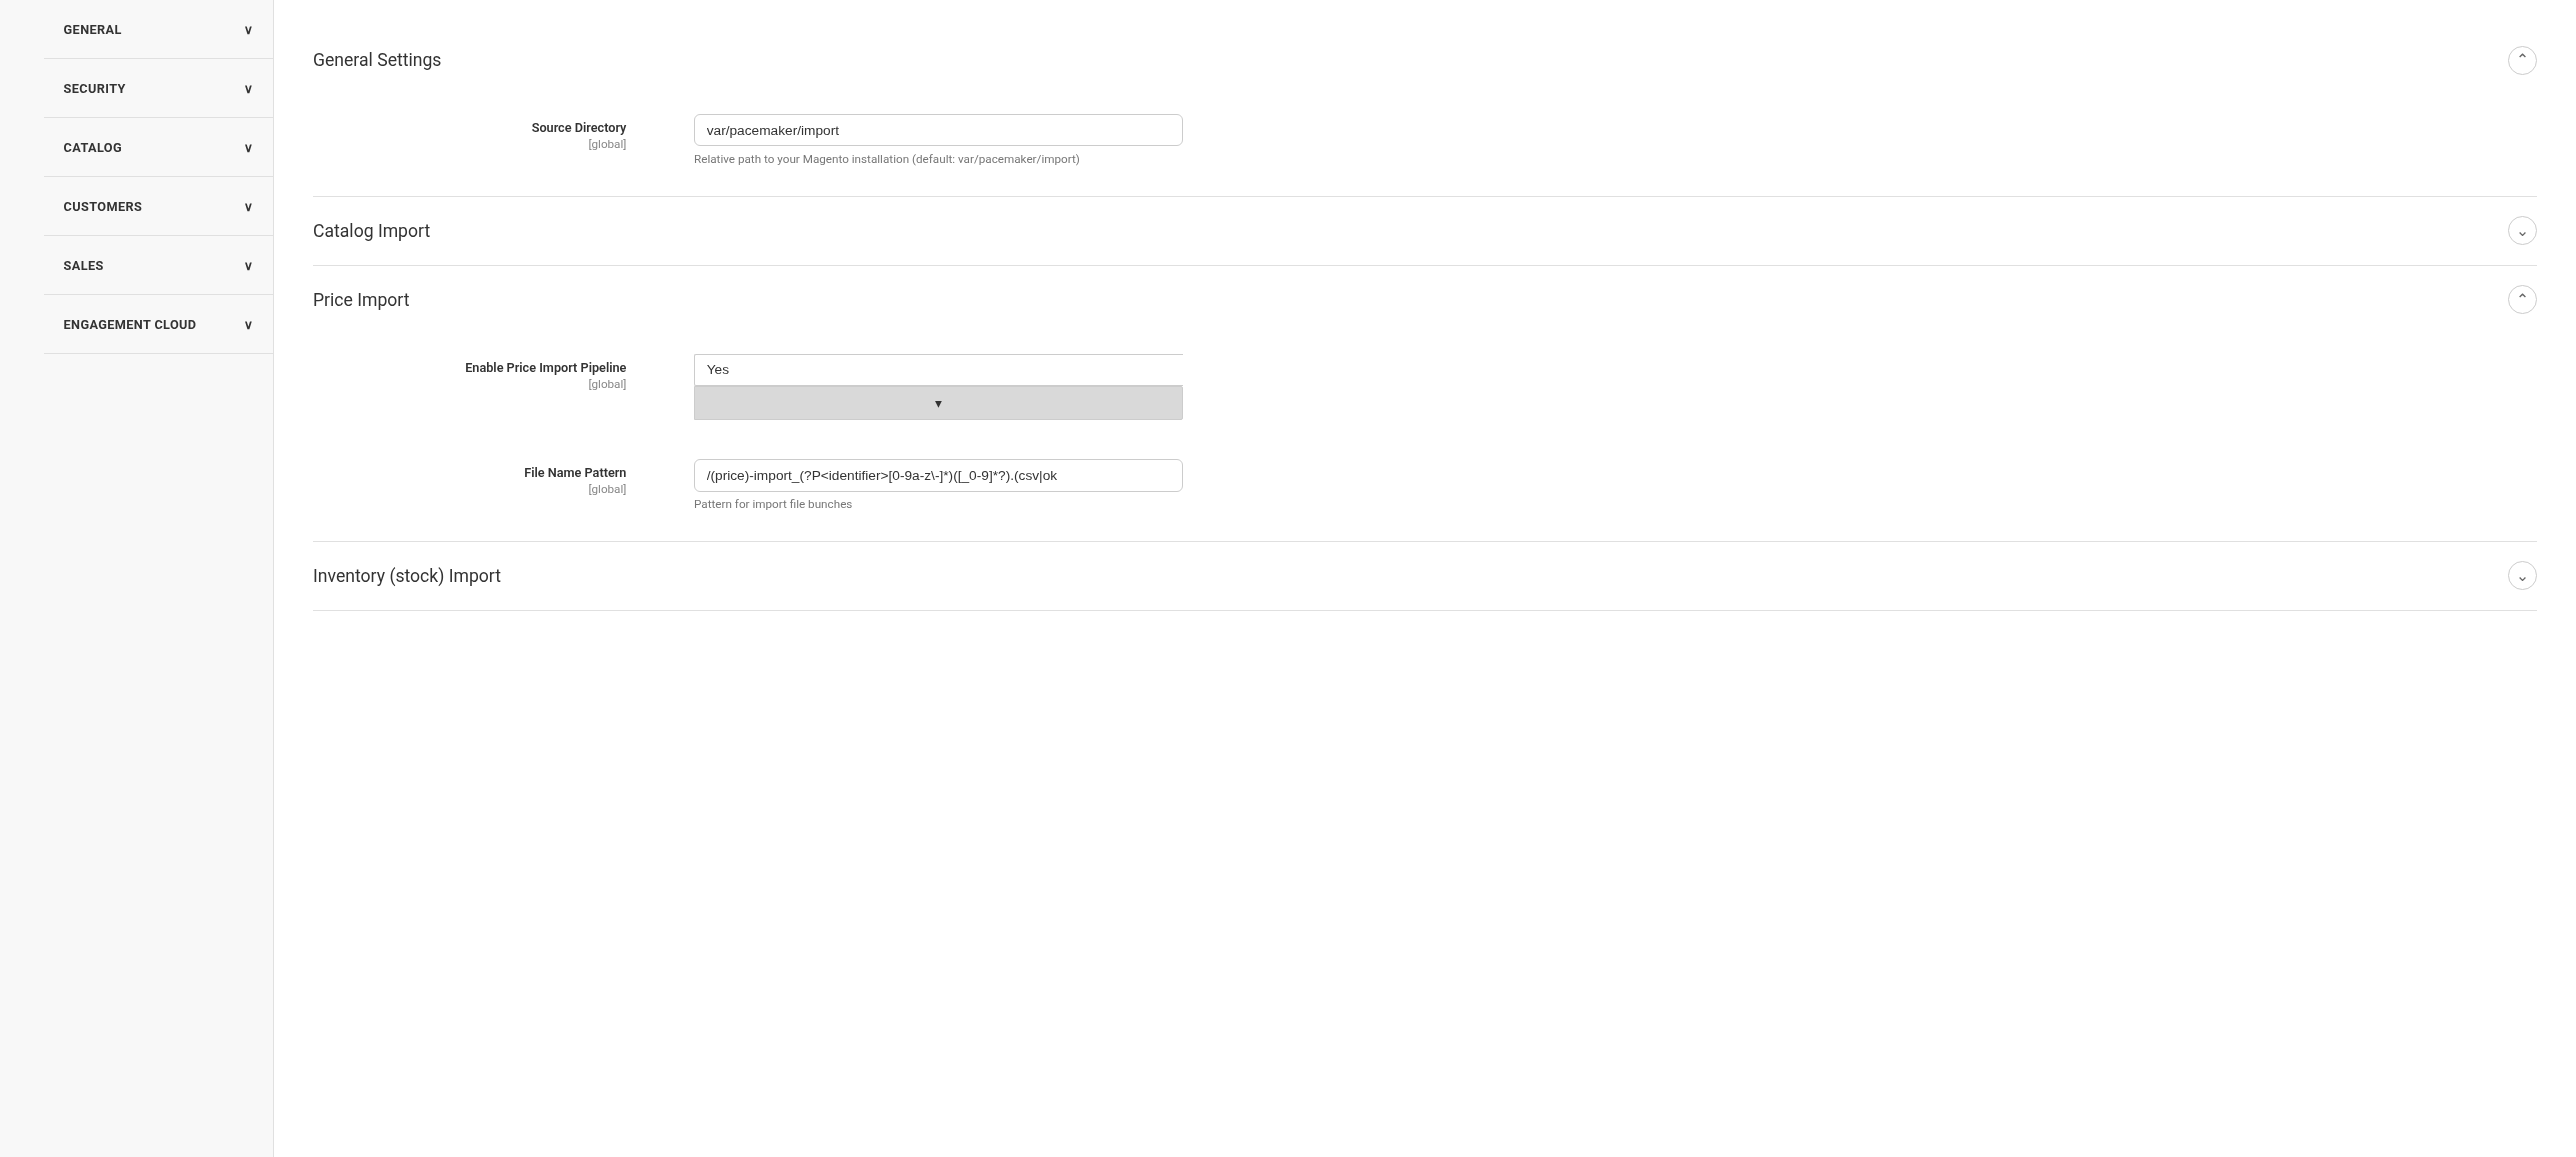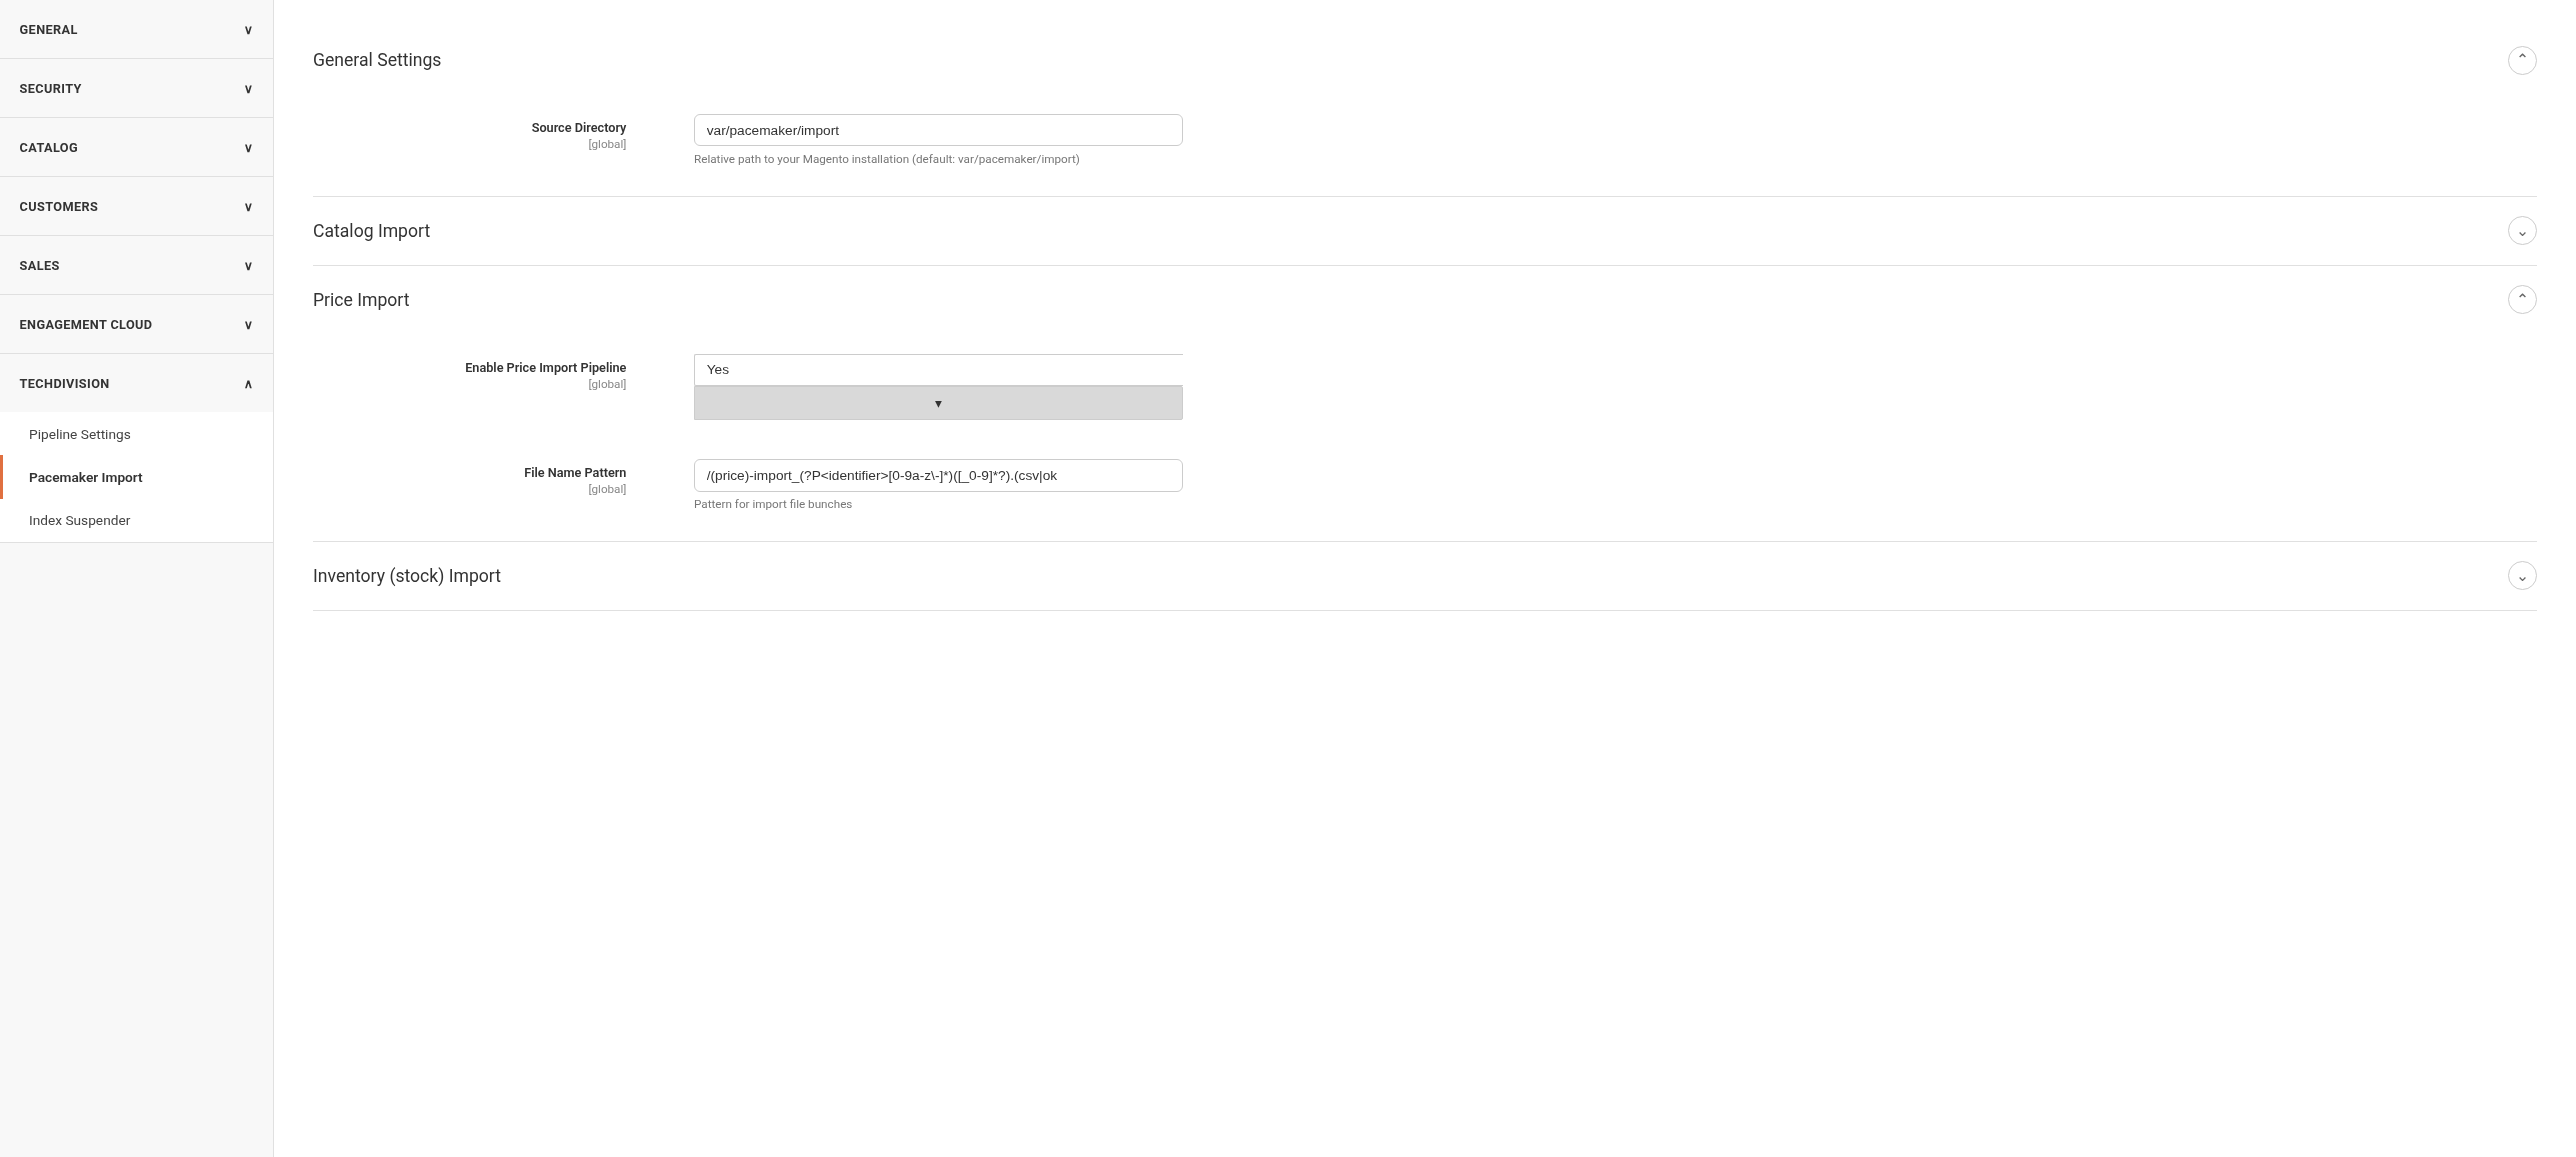--- a/index.html
+++ b/index.html
@@ -14,20 +14,21 @@
     }
 
     
     .sidebar {
       width: 274px;
       min-width: 274px;
       background: #f8f8f8;
       border-right: 1px solid #e0e0e0;
       overflow-y: auto;
       height: 100vh;
+      padding-left: 44px;
     }
 
     .sidebar-section {
       border-bottom: 1px solid #e0e0e0;
     }
 
     .sidebar-section-header {
       display: flex;
       align-items: center;
       justify-content: space-between;
@@ -239,31 +240,20 @@
     <div class="sidebar-section">
       <div class="sidebar-section-header">
         <span>SALES</span>
         <span class="chevron">∨</span>
       </div>
     </div>
     <div class="sidebar-section">
       <div class="sidebar-section-header">
         <span>ENGAGEMENT CLOUD</span>
         <span class="chevron">∨</span>
-      </div>
-    </div>
-    <div class="sidebar-section">
-      <div class="sidebar-section-header">
-        <span>TECHDIVISION</span>
-        <span class="chevron">∧</span>
-      </div>
-      <div class="sidebar-items">
-        <div class="sidebar-item">Pipeline Settings</div>
-        <div class="sidebar-item active">Pacemaker Import</div>
-        <div class="sidebar-item">Index Suspender</div>
       </div>
     </div>
   </div>
 
 <div class="main-content">
 <div class="config-section">
       <div class="config-section-header">
         <span class="config-section-title">General Settings</span>
         <div class="toggle-icon">⌃</div>
       </div>

